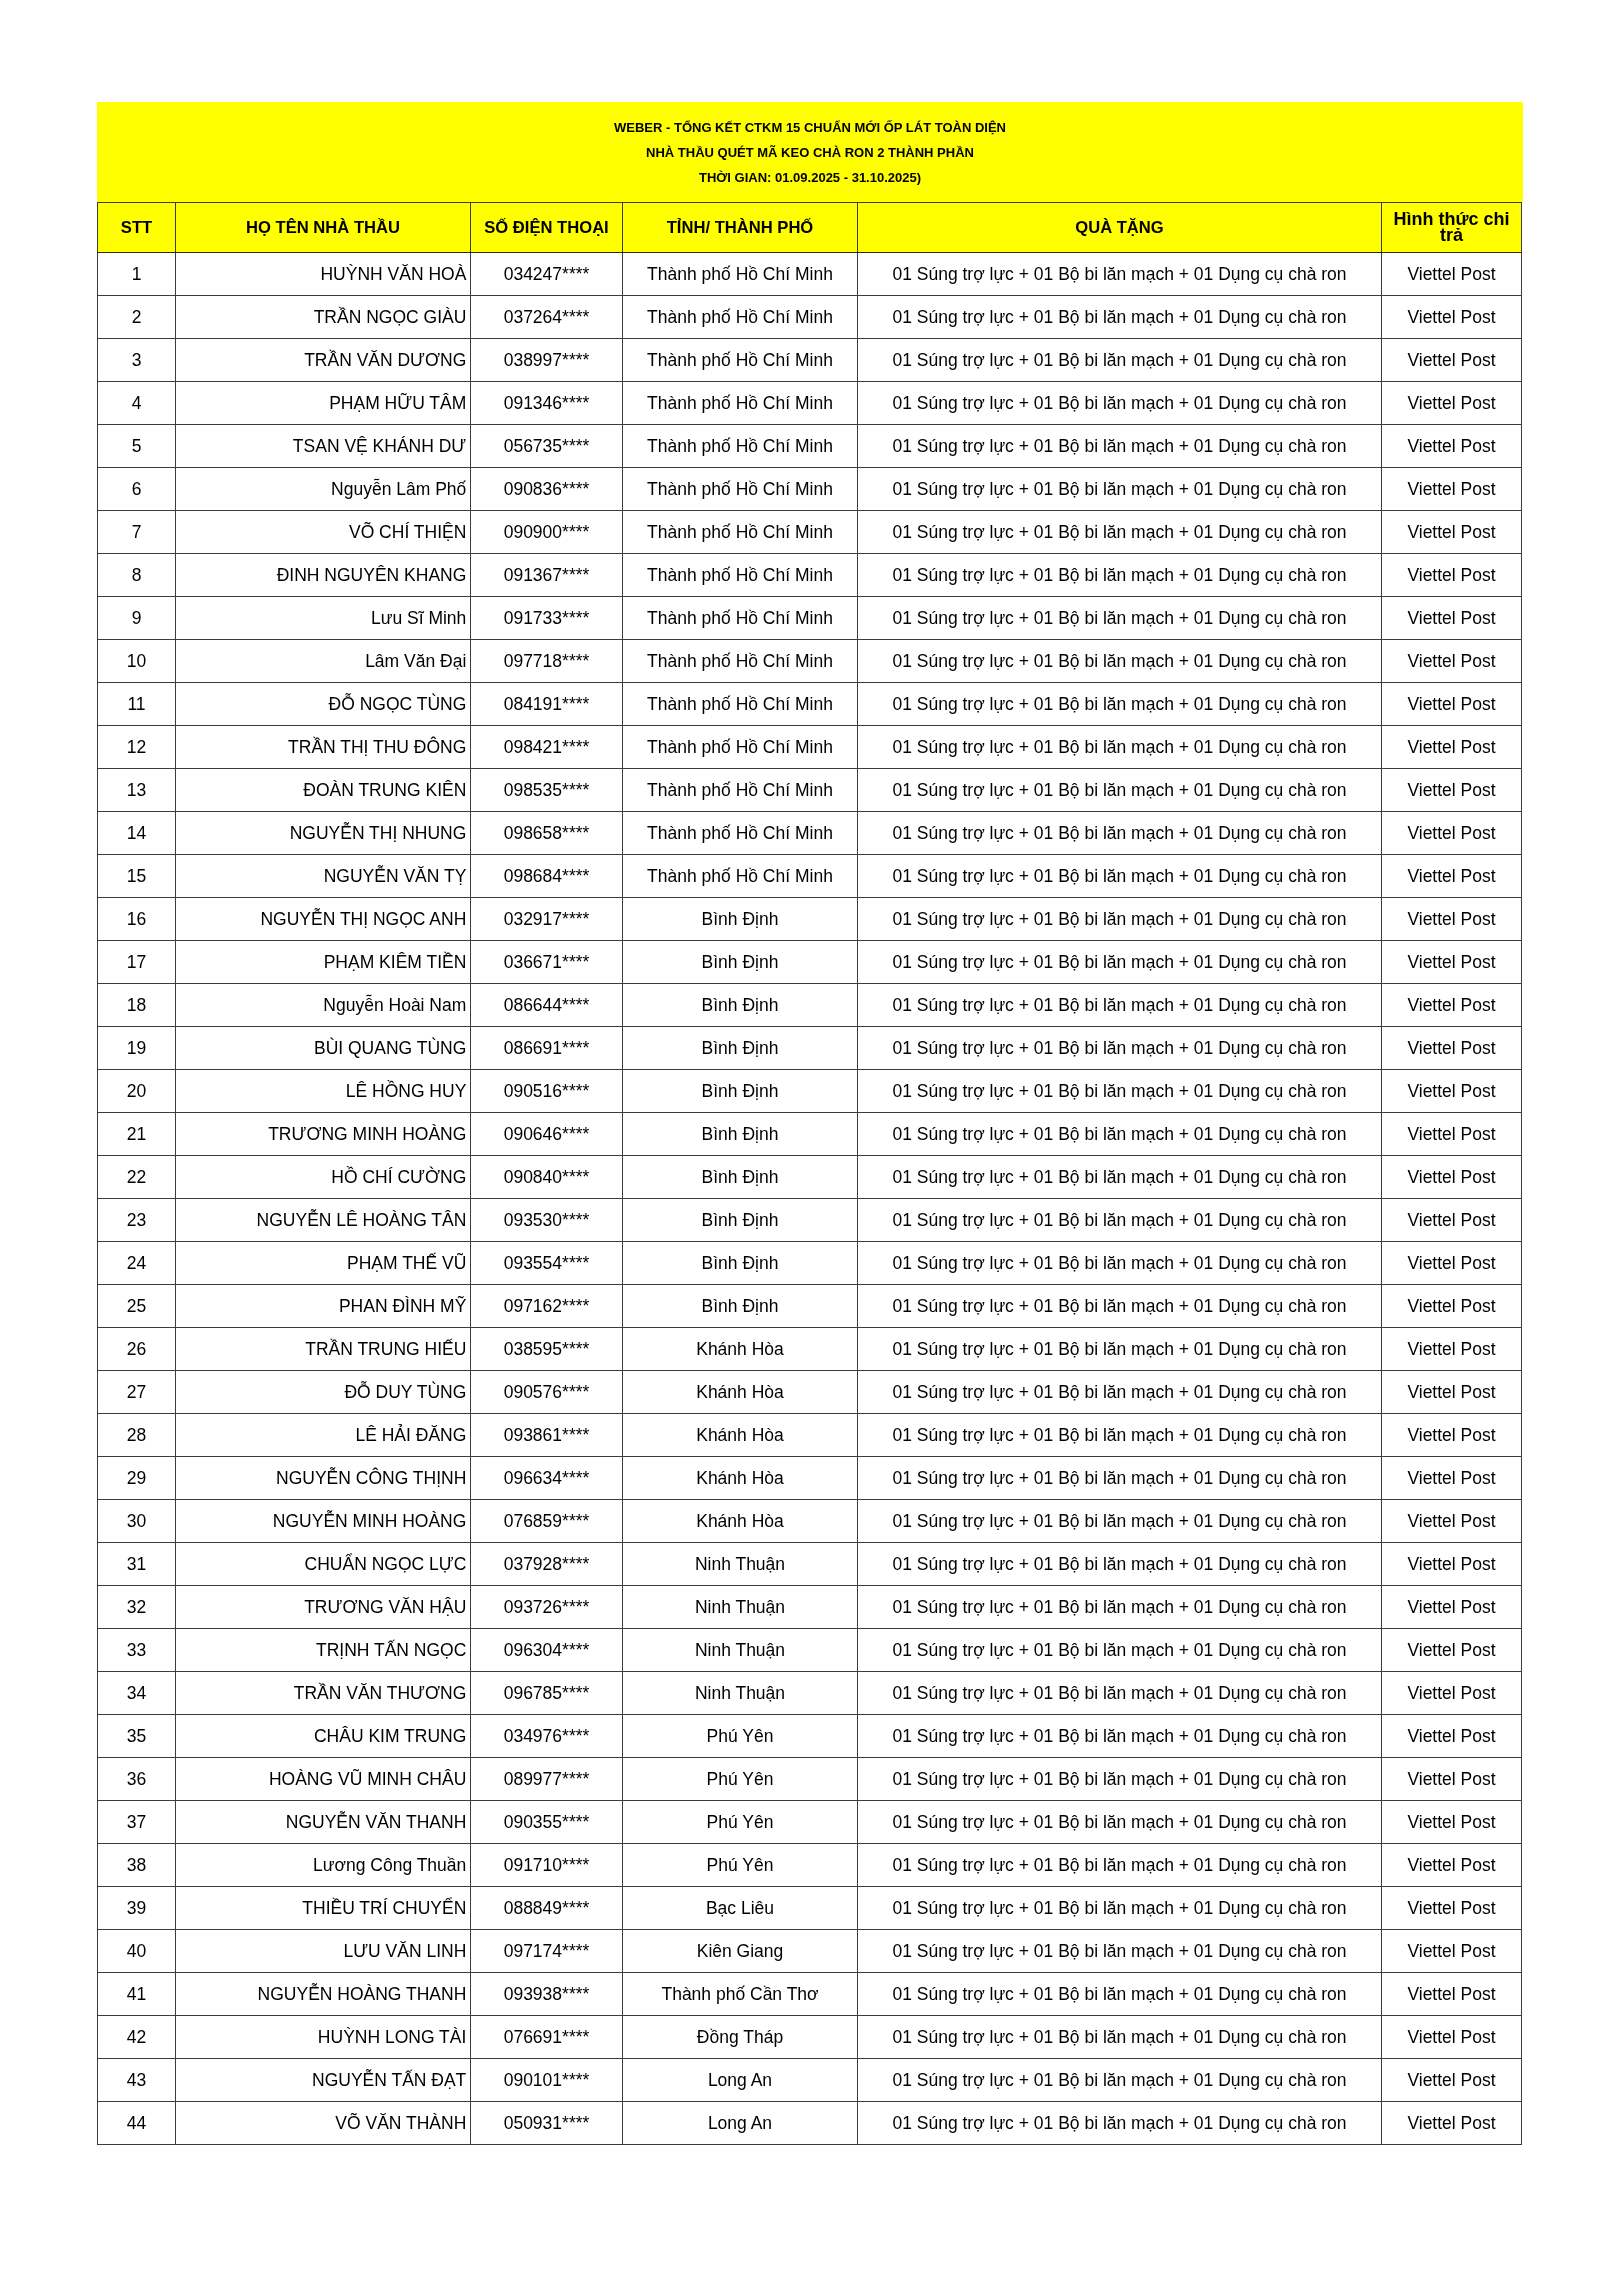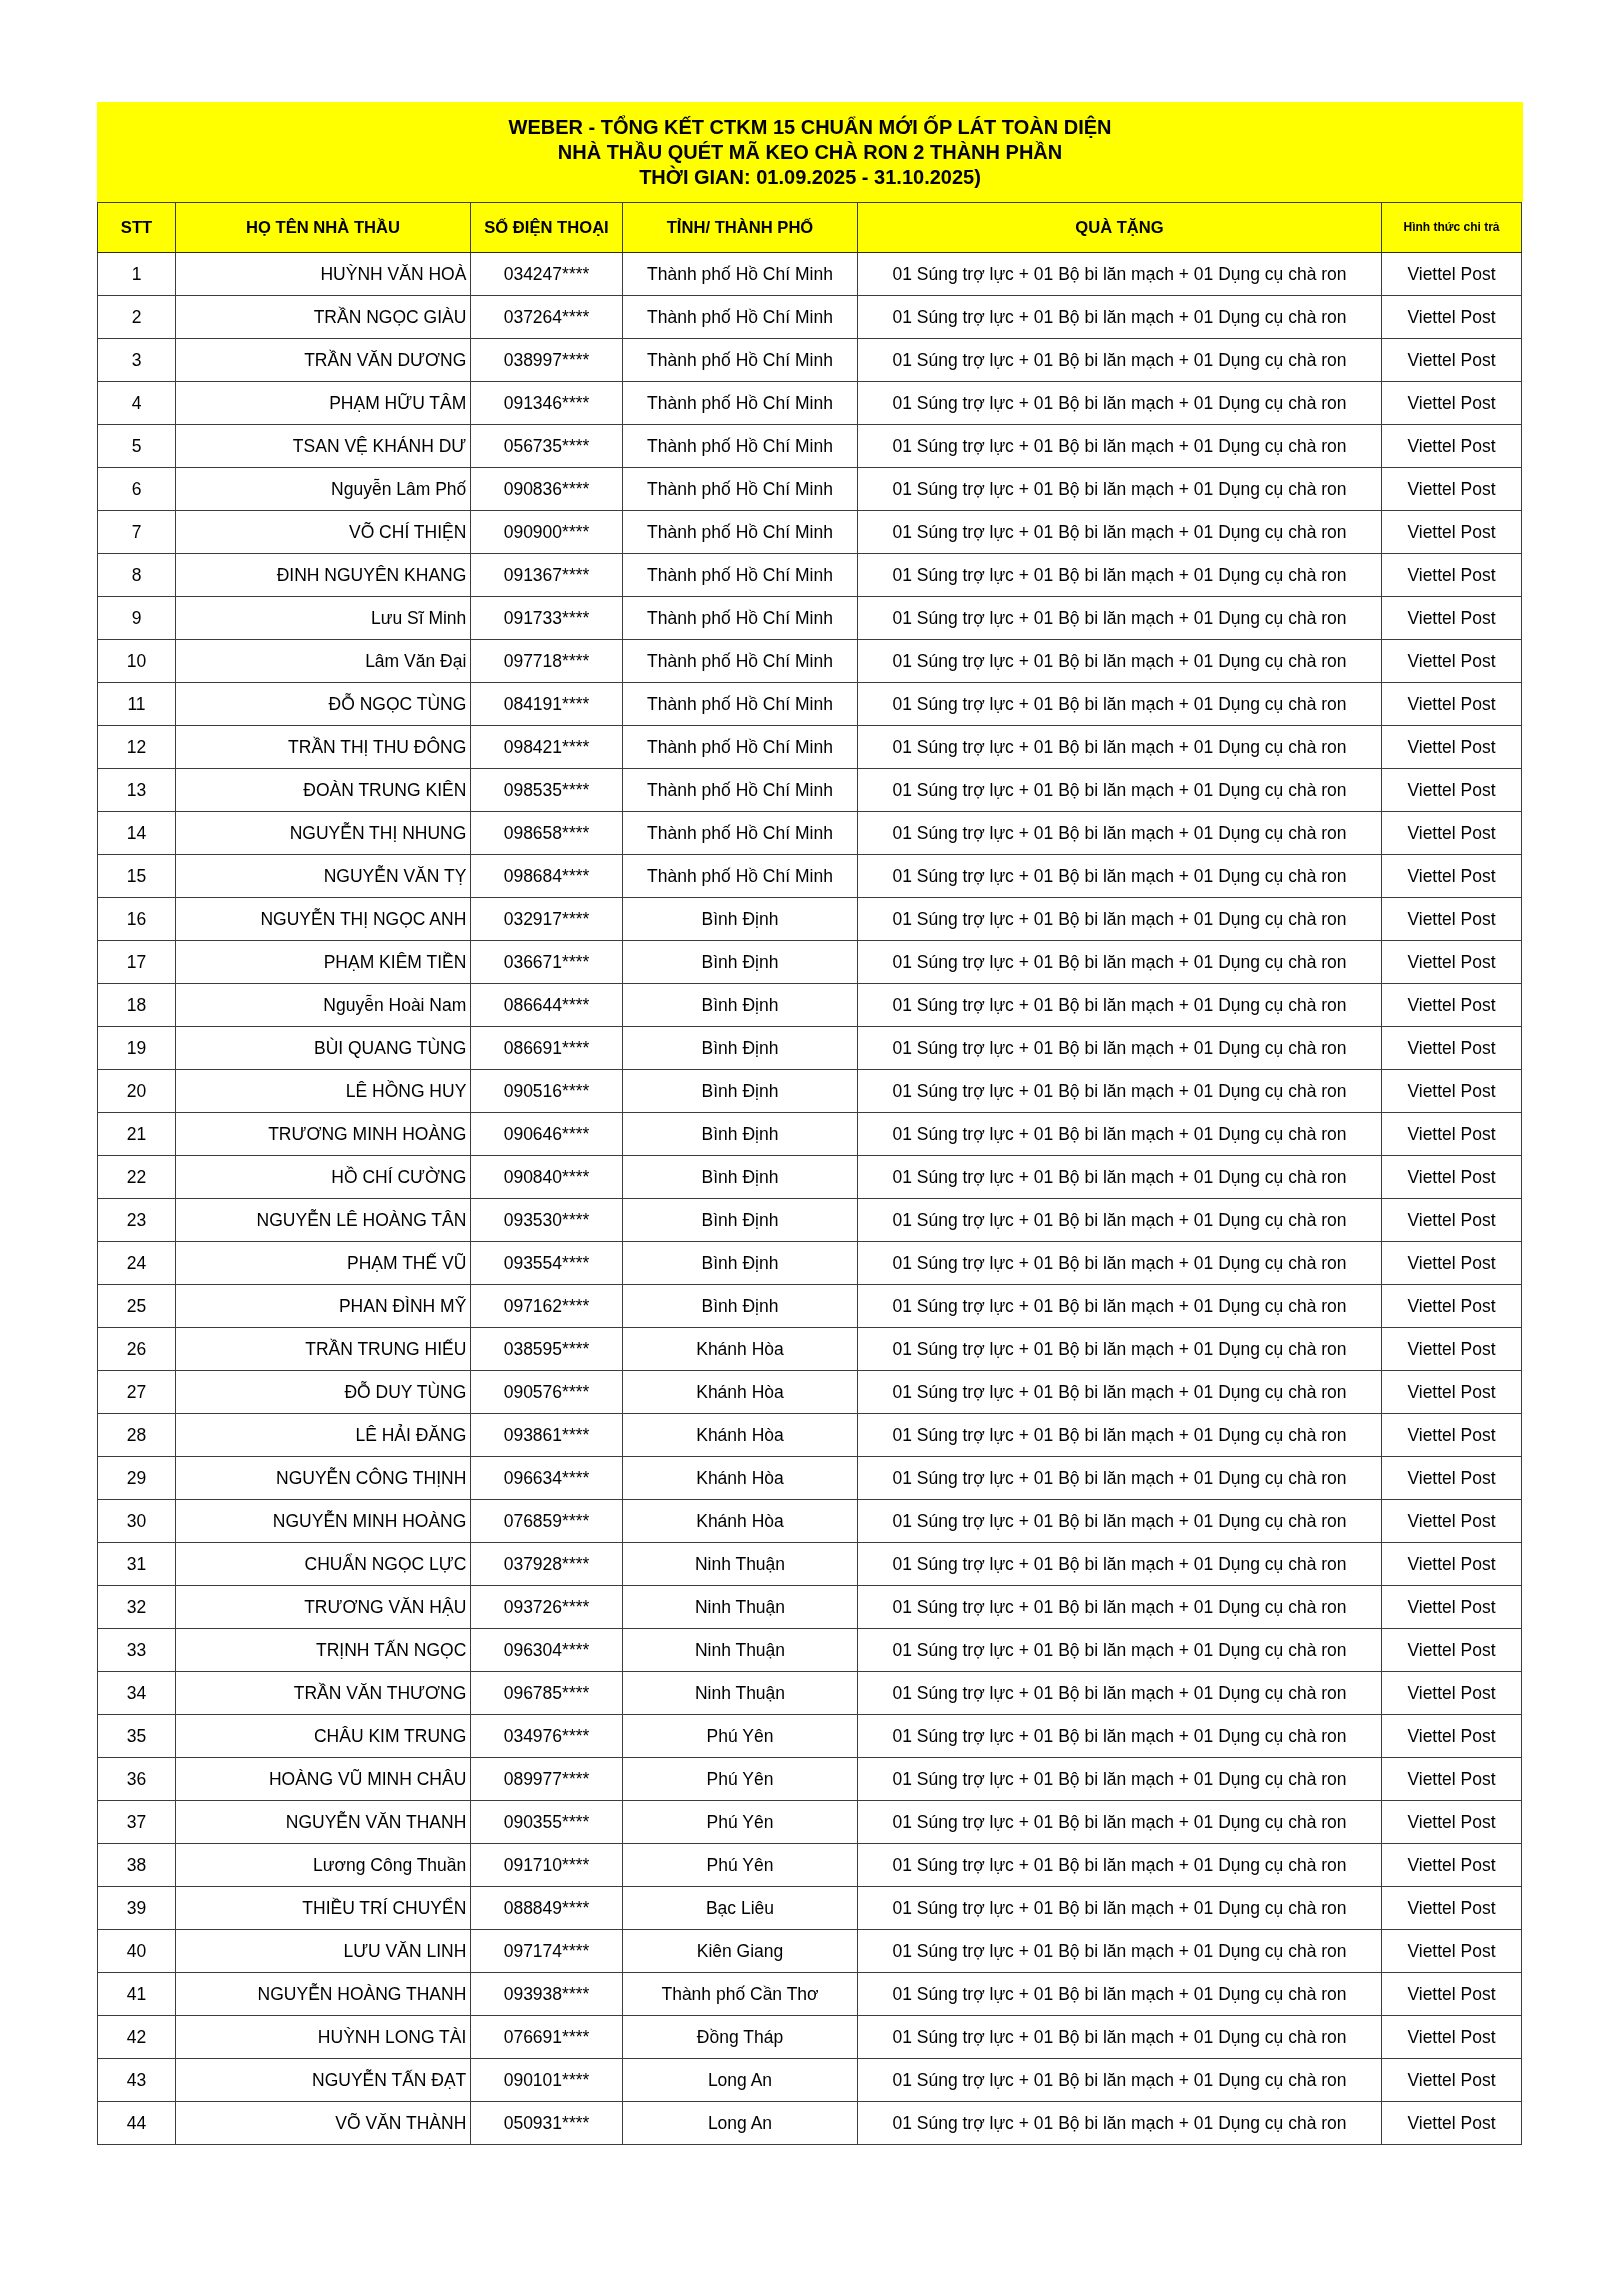--- a/index.html
+++ b/index.html
@@ -8,21 +8,21 @@
     background:#ffffff;
     font-family:"Liberation Sans", sans-serif;
     color:#000;
     position:relative;
   }
   .sheet { position:absolute; left:97px; top:102px; width:1426px; }
   .banner {
     background:#FFFF00;
     text-align:center;
     font-weight:bold;
-    font-size:20px;
+    font-size:13px;
     line-height:25px;
     padding:13px 0 12px 0;
     color:#000;
   }
   table {
     border-collapse:collapse;
     width:1232px;
     table-layout:fixed;
   }
   th, td {
@@ -31,21 +31,21 @@
     vertical-align:middle;
     overflow:hidden;
   }
   th {
     background:#FFFF00;
     font-weight:bold;
     font-size:16.6px;
     height:47px;
     border-bottom:1.8px solid #2f2f00;
   }
-  th.small { font-size:12px; line-height:15.7px; }
+  th.small { font-size:18px; line-height:15.7px; }
   td {
     font-size:17.5px;
     height:42px;
     padding:0 3.7px;
     background:#ffffff;
   }
   td.c1 { text-align:right; padding-left:8.3px; }
   col.w0 { width:78px; }
   col.w1 { width:295px; }
   col.w2 { width:152px; }

